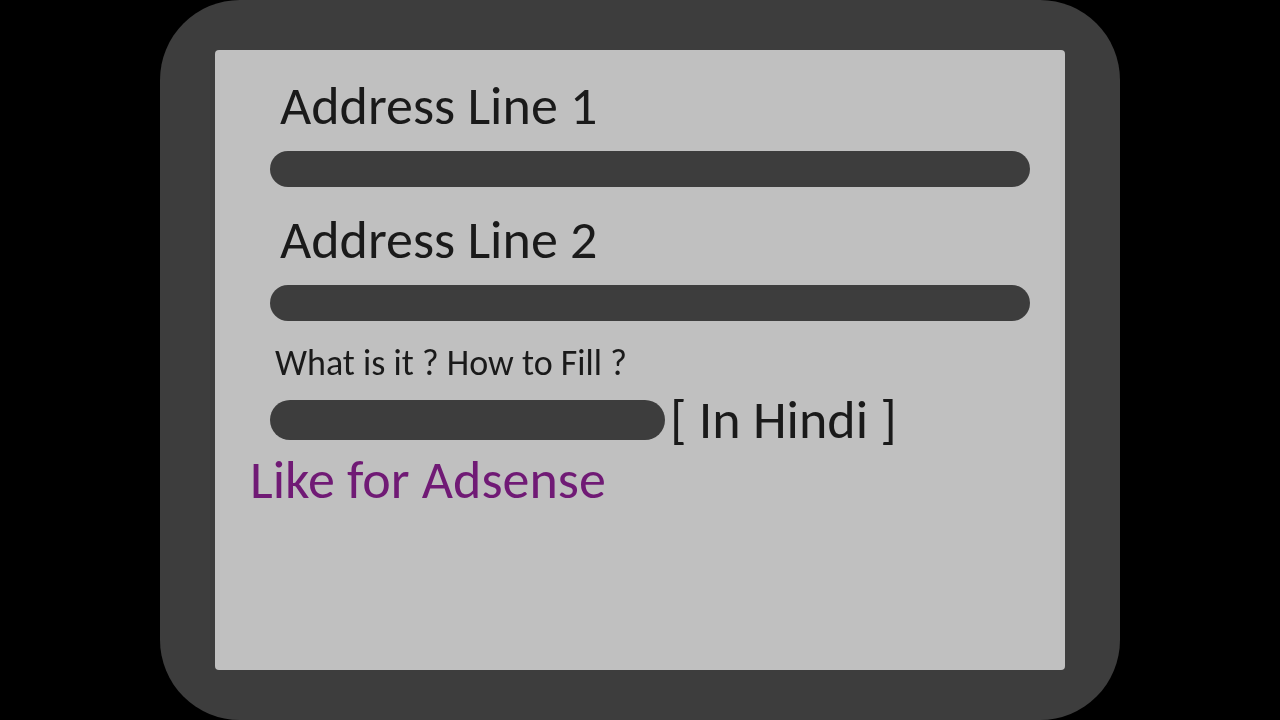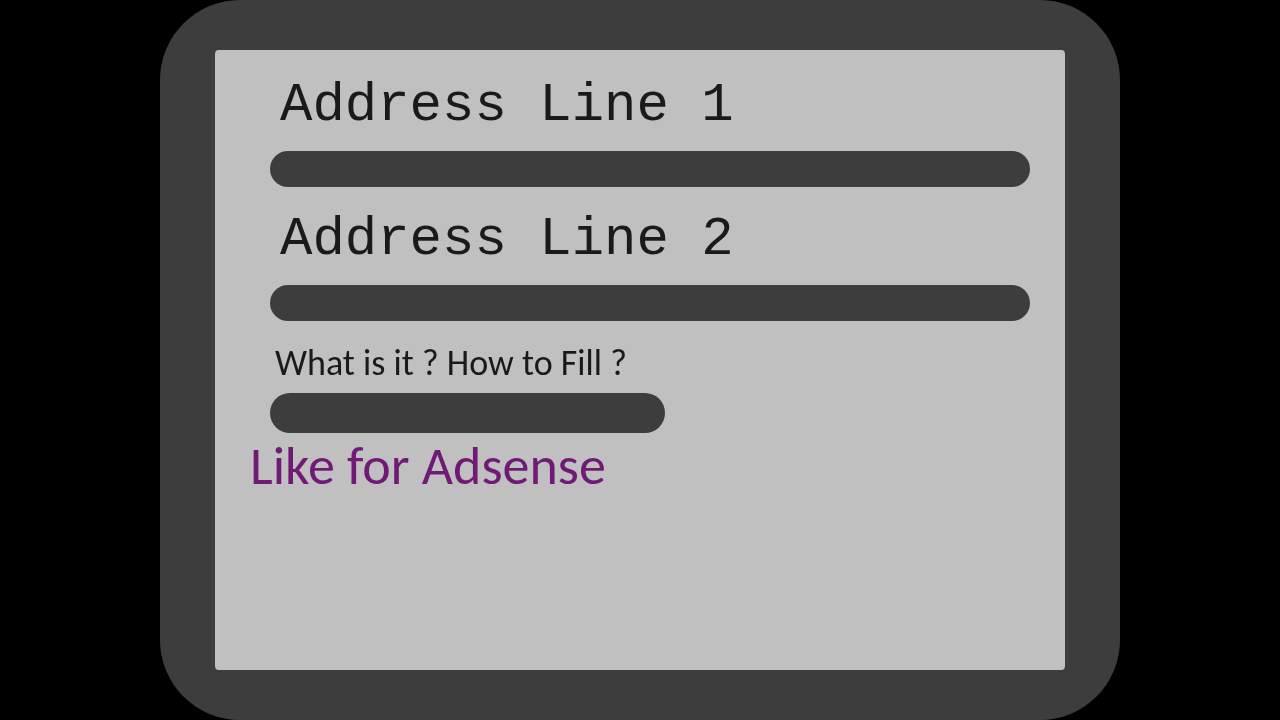--- a/index.html
+++ b/index.html
@@ -32,21 +32,20 @@
       padding: 25px 30px 20px 30px;
       display: flex;
       flex-direction: column;
     }
     .label {
       font-size: 54px;
       color: #1a1a1a;
       font-weight: 400;
       margin-left: 35px;
       line-height: 1.15;
-      font-family: Liberation Mono, monospace;
     }
     .bar-long {
       width: 760px;
       height: 36px;
       background: #3d3d3d;
       border-radius: 18px;
       margin-left: 25px;
       margin-top: 14px;
       margin-bottom: 22px;
     }
@@ -91,16 +90,17 @@
 
 <div class="outer-frame">
   <div class="inner-panel">
     <div class="label">Address Line 1</div>
     <div class="bar-long"></div>
     <div class="label">Address Line 2</div>
     <div class="bar-long"></div>
     <div class="question-text">What is it ? How to Fill ?</div>
     <div class="short-row">
       <div class="bar-short"></div>
+      <div class="hindi-text">[ In Hindi ]</div>
     </div>
     <div class="footer-text">Like for Adsense</div>
   </div>
 </div>
 
 </body></html>

